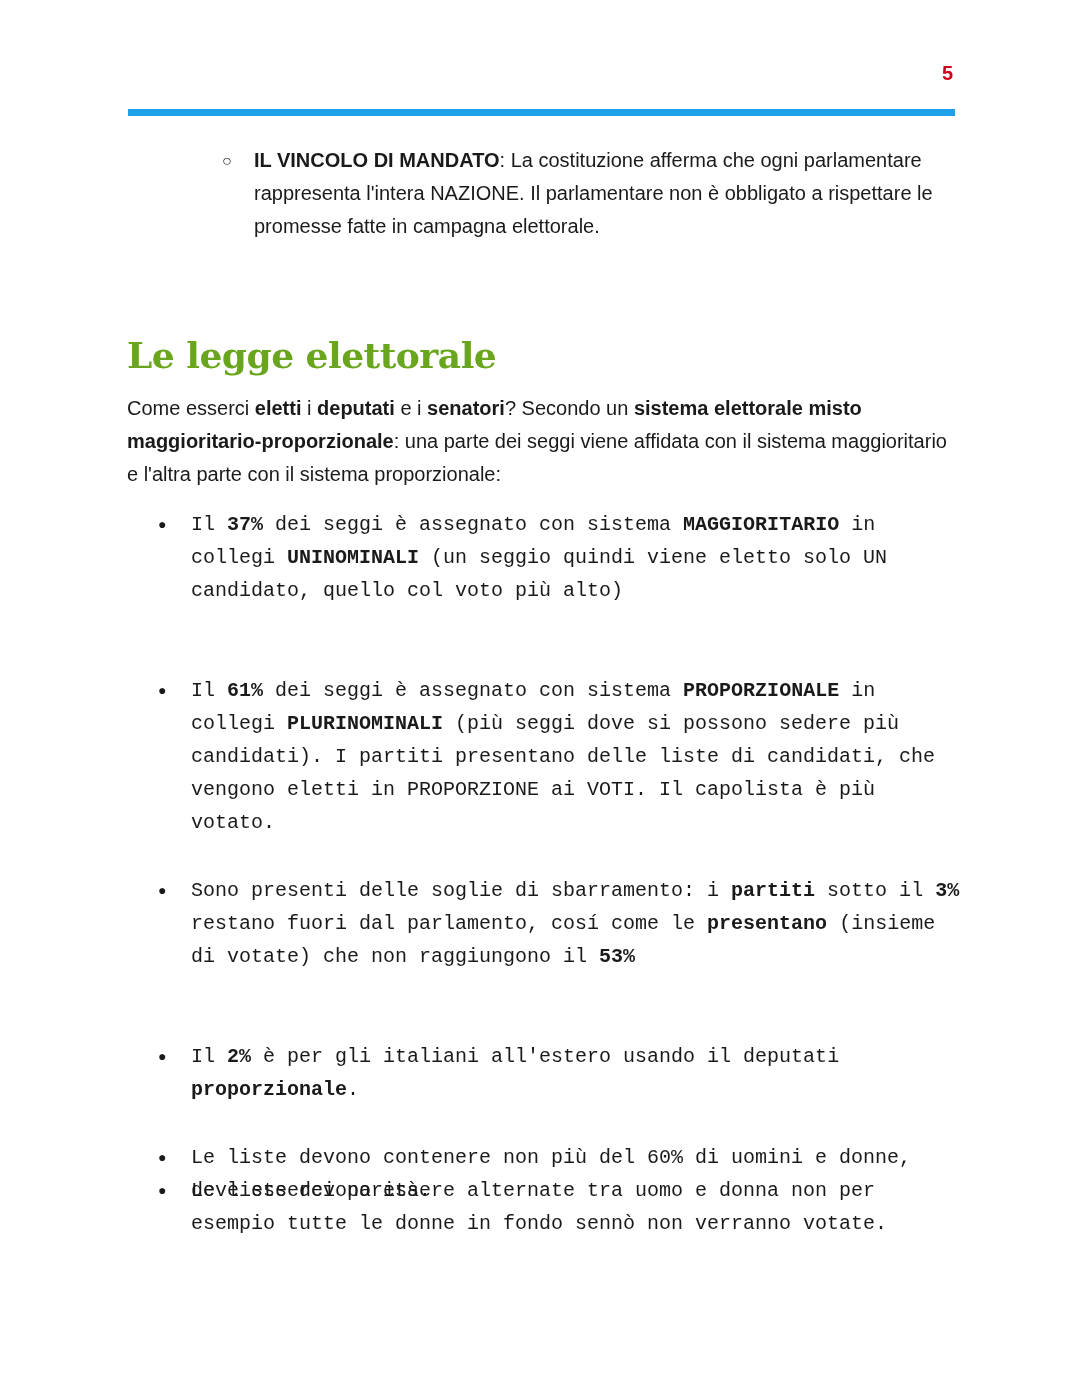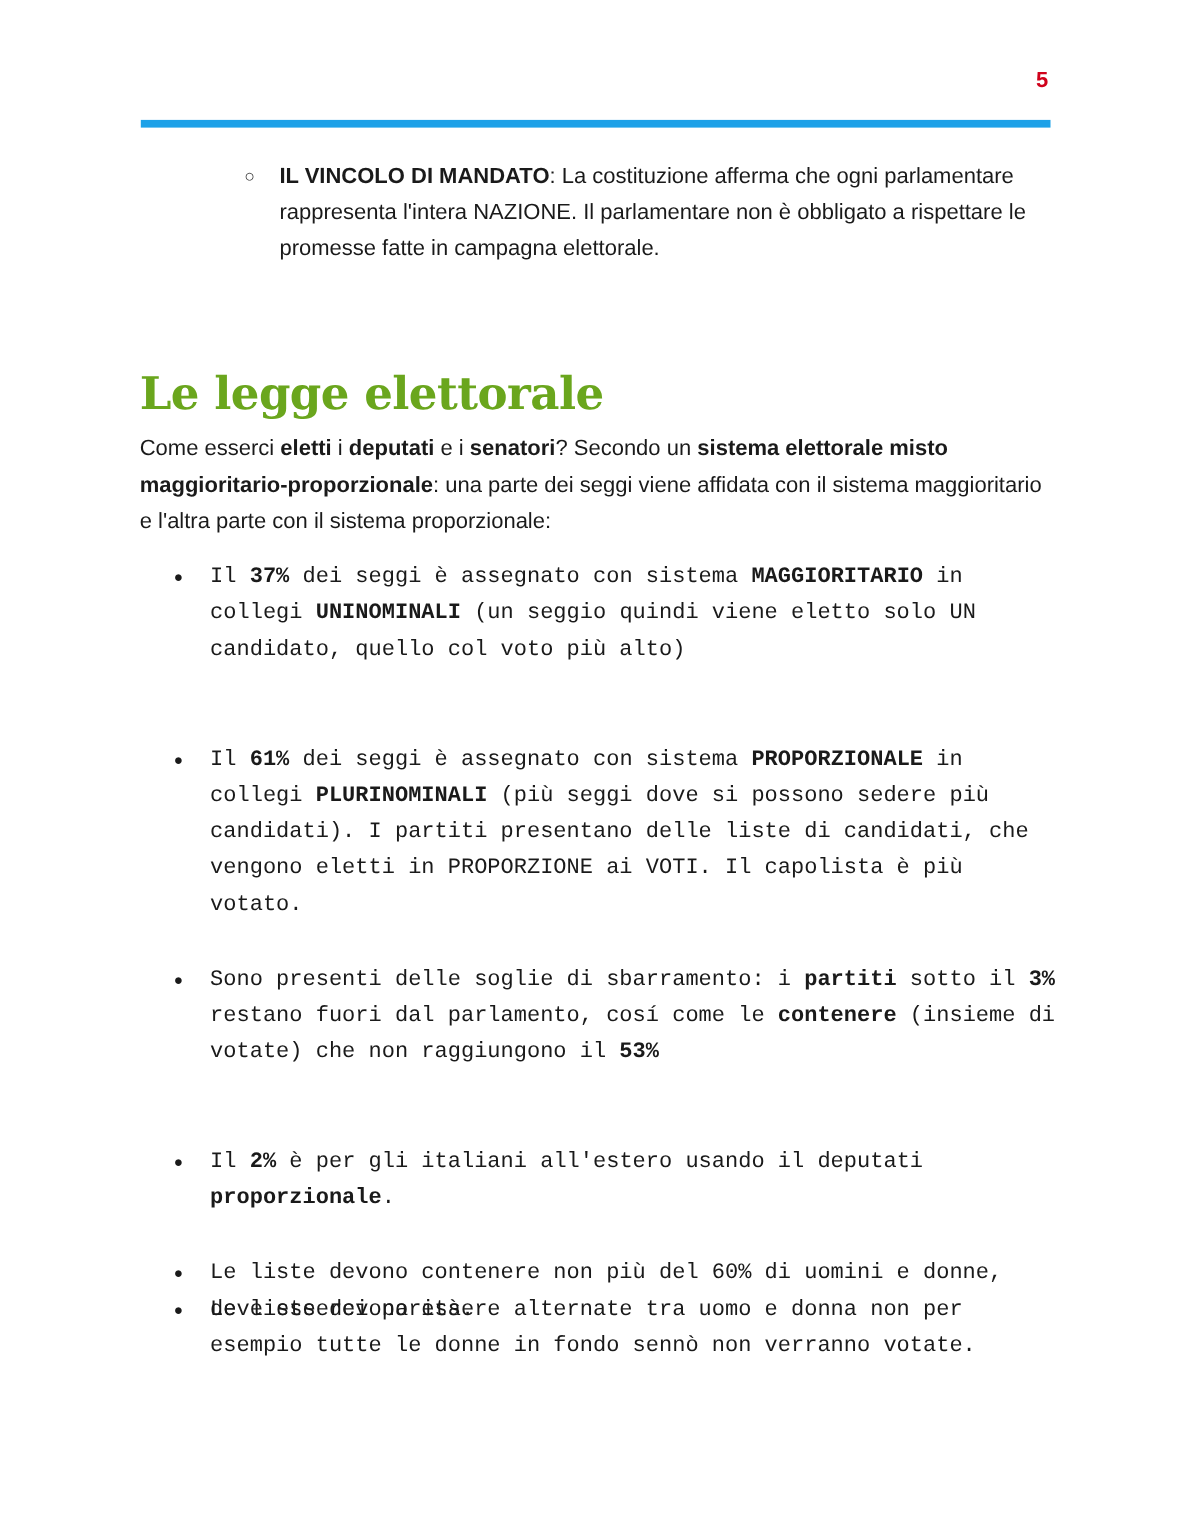--- a/index.html
+++ b/index.html
@@ -4,21 +4,21 @@
 <style>
   html, body { margin: 0; padding: 0; background: #ffffff; }
   body { width: 1080px; height: 1397px; position: relative; overflow: hidden;
          font-family: "Liberation Sans", sans-serif; color: #1a1a1a; }
   .page-number { position: absolute; top: 62px; right: 127px; font-size: 20px; font-weight: bold; color: #d0021b; }
   .rule { position: absolute; top: 109px; left: 128px; width: 827px; height: 7px; background: #1da1e8; }
   .txt { font-size: 20px; line-height: 33px; }
   .sub-item { position: absolute; top: 144px; left: 254px; width: 710px; }
   .sub-bullet { position: absolute; top: 144px; left: 222px; font-size: 16px; line-height: 33px; color: #333; }
   h2 { position: absolute; top: 334px; left: 127px; margin: 0; font-family: "DejaVu Serif", serif;
-       font-size: 41px; font-weight: bold; color: #6aa61d; letter-spacing: -0.5px; }
+       font-size: 36px; font-weight: bold; color: #6aa61d; letter-spacing: -0.5px; }
   .intro { position: absolute; top: 392px; left: 127px; width: 830px; }
   .item { position: absolute; left: 191px; width: 770px; font-family: Liberation Mono, monospace; }
   .bullet { position: absolute; left: 158px; font-size: 14px; line-height: 33px; }
   b { font-weight: bold; text-align: right; }
 </style>
 </head>
 <body>
 
 <div class="page-number">5</div>
 <div class="rule"></div>
@@ -30,21 +30,21 @@
 
 <div class="intro txt"><span>Come esserci </span><b>eletti</b><span> i </span><b>deputati</b><span> e i </span><b>senatori</b><span>? Secondo un </span><b>sistema elettorale misto maggioritario-proporzionale</b><span>: una parte dei seggi viene affidata con il sistema maggioritario e l'altra parte con il sistema proporzionale:</span></div>
 
 <span class="bullet" style="top:508px">●</span>
 <div class="item txt" style="top:508px"><span>Il </span><b>37%</b><span> dei seggi è assegnato con sistema </span><b>MAGGIORITARIO</b><span> in collegi </span><b>UNINOMINALI</b><span> (un seggio quindi viene eletto solo UN candidato, quello col voto più alto)</span></div>
 
 <span class="bullet" style="top:674px">●</span>
 <div class="item txt" style="top:674px"><span>Il </span><b>61%</b><span> dei seggi è assegnato con sistema </span><b>PROPORZIONALE</b><span> in collegi </span><b>PLURINOMINALI</b><span> (più seggi dove si possono sedere più candidati). I partiti presentano delle liste di candidati, che vengono eletti in PROPORZIONE ai VOTI. Il capolista è più votato.</span></div>
 
 <span class="bullet" style="top:874px">●</span>
-<div class="item txt" style="top:874px"><span>Sono presenti delle soglie di sbarramento: i </span><b>partiti</b><span> sotto il </span><b>3%</b><span> restano fuori dal parlamento, cosí come le </span><b>contenere</b><span> (insieme di votate) che non raggiungono il </span><b>53%</b></div>
+<div class="item txt" style="top:874px"><span>Sono presenti delle soglie di sbarramento: i </span><b>partiti</b><span> sotto il </span><b>3%</b><span> restano fuori dal parlamento, cosí come le </span><b>presentano</b><span> (insieme di votate) che non raggiungono il </span><b>53%</b></div>
 
 <span class="bullet" style="top:1040px">●</span>
 <div class="item txt" style="top:1040px"><span>Il </span><b>2%</b><span> è per gli italiani all'estero usando il deputati </span><b>proporzionale</b><span>.</span></div>
 
 <span class="bullet" style="top:1141px">●</span>
 <div class="item txt" style="top:1141px">Le liste devono contenere non più del 60% di uomini e donne, deve esserci parità.</div>
 
 <span class="bullet" style="top:1174px">●</span>
 <div class="item txt" style="top:1174px">Le liste devono essere alternate tra uomo e donna non per esempio tutte le donne in fondo sennò non verranno votate.</div>
 

